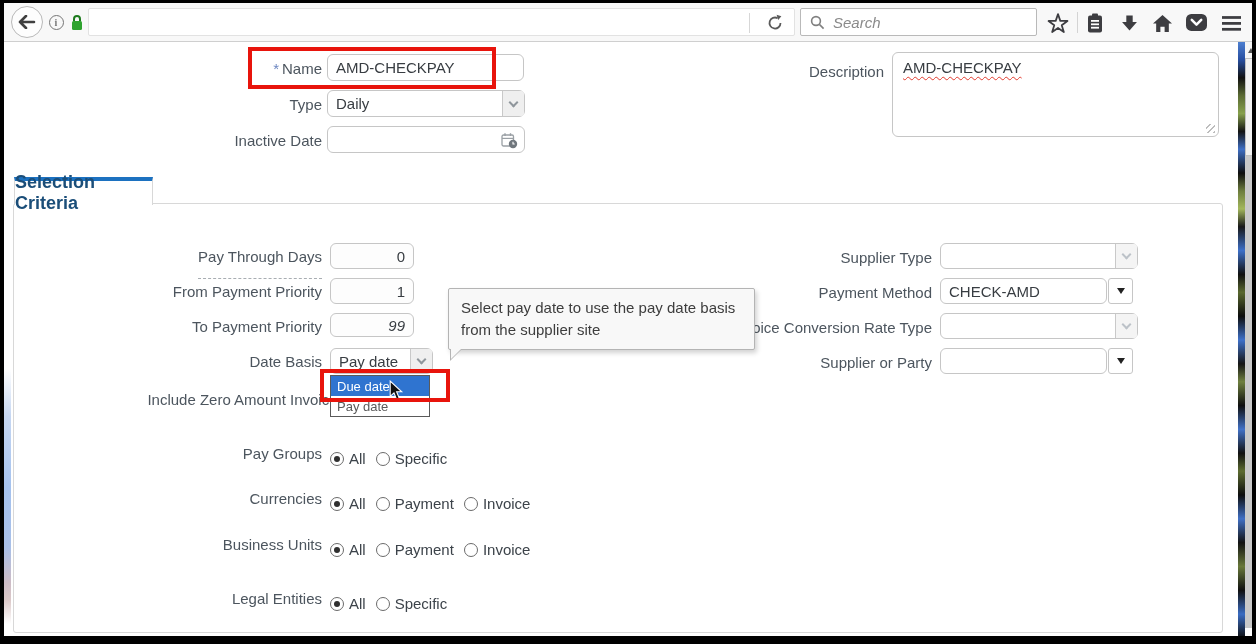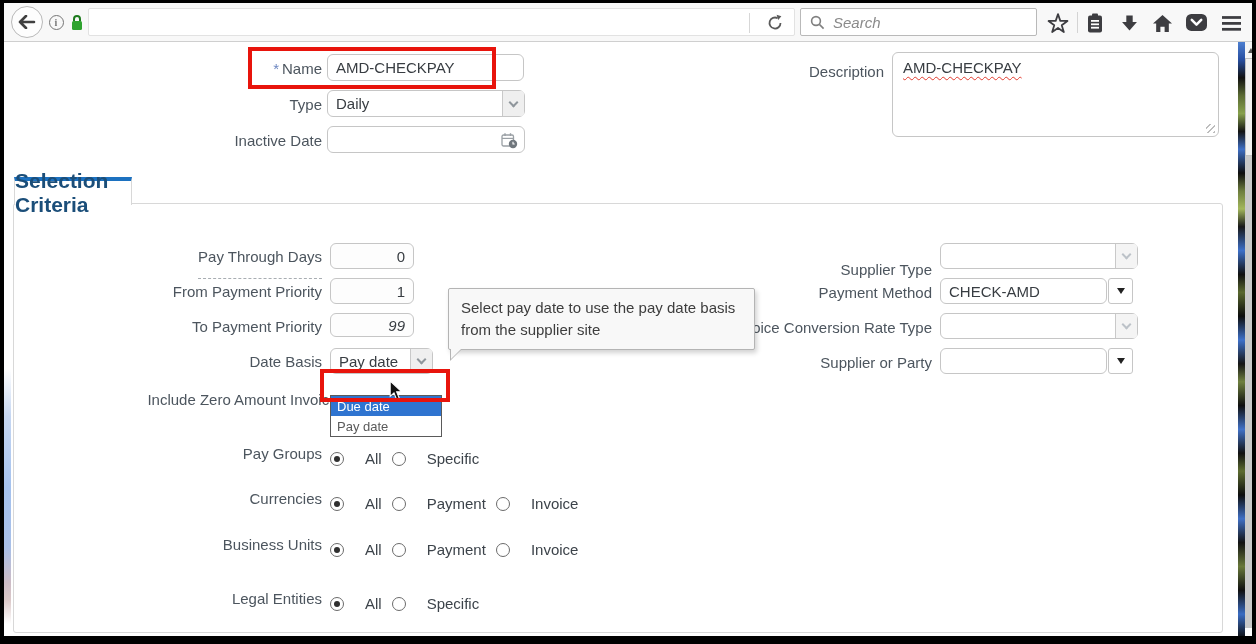--- a/index.html
+++ b/index.html
@@ -29,31 +29,31 @@
   .num { justify-content:flex-end; background:#fdfdfd; }
   .chev { position:absolute; right:0; top:0; bottom:0; width:22px; background:#efefef; border-left:1px solid #c9c9c9; border-radius:0 3px 3px 0; display:flex; align-items:center; justify-content:center; }
   .chev.light { background:#f4f4f4; }
   .cv { width:7px; height:7px; border-left:2px solid #8f969c; border-bottom:2px solid #8f969c; transform:rotate(-45deg); margin-top:-3px; }
   .chev.light .cv { border-color:#bcc2c8; }
   .combo-btn { position:absolute; width:25px; height:26px; background:#fff; border:1px solid #c6c6c6; border-radius:3px; display:flex; align-items:center; justify-content:center; }
   .tri { width:0; height:0; border-left:4.5px solid transparent; border-right:4.5px solid transparent; border-top:6px solid #222; }
 
   
   .panel { position:absolute; left:9px; top:200px; width:1210px; height:430px; border:1px solid #d8d8d8; border-radius:3px; background:#fff; }
-  .tab-active { position:absolute; left:10px; top:174px; width:118px; height:28px; background:#fff; border-left:1px solid #d8d8d8; border-right:1px solid #d8d8d8; border-top:4px solid #1c71c0; z-index:2; display:flex; align-items:center; justify-content:flex-end; font-size:21px; font-weight:bold; color:#1b4e79; }
+  .tab-active { position:absolute; left:10px; top:174px; width:139px; height:28px; background:#fff; border-left:1px solid #d8d8d8; border-right:1px solid #d8d8d8; border-top:4px solid #1c71c0; z-index:2; display:flex; align-items:center; justify-content:flex-end; font-size:18px; font-weight:bold; color:#1b4e79; }
   .tab-inactive { position:absolute; left:156px; top:181px; font-size:15px; font-weight:bold; color:#1b5a9e; z-index:2; white-space:nowrap; }
 
   
   .radiorow { position:absolute; left:326px; display:flex; align-items:center; font-size:15px; color:#3c434a; }
   .radio { width:14px; height:14px; border:1px solid #6b6b6b; border-radius:50%; background:#fff; margin-right:5px; position:relative; flex:none; }
   .radio.sel::after { content:''; position:absolute; left:3px; top:3px; width:6px; height:6px; border-radius:50%; background:#2f2f2f; }
-  .ropt { margin-right:10px;margin-left:16px; }
-
-  
-  .dropdown { position:absolute; left:326px; top:392px; width:112px; background:#fff; border:1px solid #5a5a5a; z-index:20; }
+  .ropt { margin-right:10px; }
+
+  
+  .dropdown { position:absolute; left:326px; top:372px; width:100px; background:#fff; border:1px solid #5a5a5a; z-index:20; }
   .opt { height:20px; font-size:13px; color:#5a5a5a; display:flex; align-items:center; padding-left:6px; }
   .opt-sel { background:#2f74d0; color:#fff; }
 
   .redbox { position:absolute; border:4px solid #e8140c; z-index:50; background:transparent; }
 
   .tooltip { position:absolute; left:444px; top:285px; width:307px; background:#f8f8f8; border:1px solid #b4b4b4; border-radius:2px; box-shadow:2px 3px 5px rgba(0,0,0,0.18); padding:8px 12px; font-size:15px; color:#3d3d3d; line-height:1.45; z-index:30; }
   .tt-tail-b { position:absolute; left:1px; bottom:-12px; width:0; height:0; border-top:12px solid #b4b4b4; border-right:12px solid transparent; }
   .tt-tail { position:absolute; left:2px; bottom:-10px; width:0; height:0; border-top:10px solid #f8f8f8; border-right:10px solid transparent; }
 
   .wavy { text-decoration:underline; text-decoration-style:wavy; text-decoration-color:#e23b2e; text-decoration-thickness:1px; text-underline-offset:3px; }
@@ -248,21 +248,21 @@
   </div>
 
   <div class="lbl lblL" style="top:587px;">Legal Entities</div>
   <div class="radiorow" style="top:592px;">
     <span class="radio sel"></span>
         <span class="ropt">All</span>
     <span class="radio"></span>
         <span class="ropt">Specific</span>
   </div>
 
-  <div class="lbl lblR" style="top:246px;margin-top:12px;">Supplier Type</div>
+  <div class="lbl lblR" style="top:246px;">Supplier Type</div>
   <div class="inp" style="left:936px; top:240px; width:198px; height:26px;">
     <span></span>
     <span class="chev light">
           <i class="cv"></i>
         </span>
   </div>
 
   <div class="lbl lblR" style="top:281px;">Payment Method</div>
   <div class="inp" style="left:936px; top:275px; width:167px; height:26px;">
         <span>CHECK-AMD</span>

